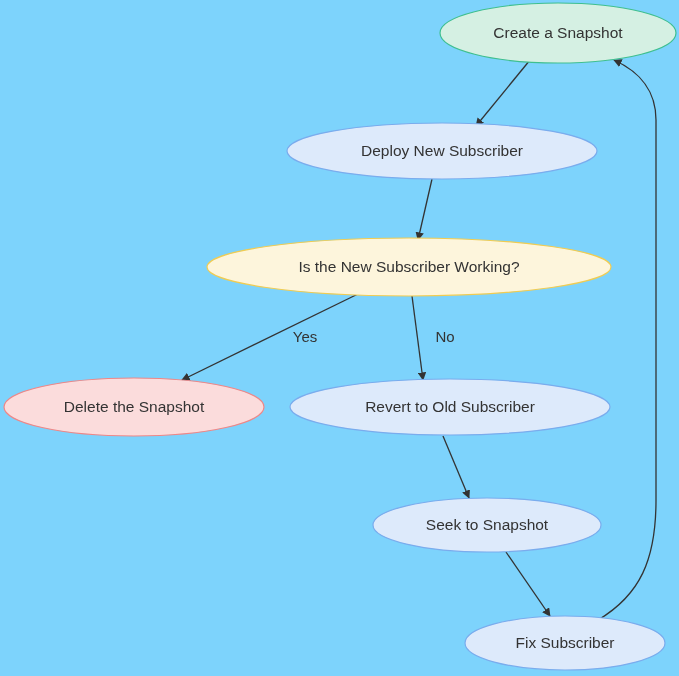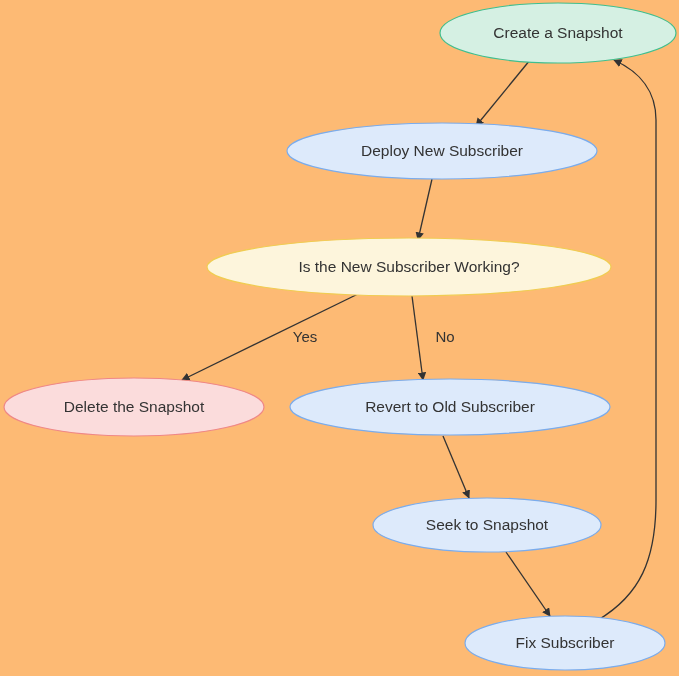--- a/index.html
+++ b/index.html
@@ -46,21 +46,21 @@
     font-family: "Liberation Sans", sans-serif;
     font-size: 15px;
     fill: #333333;
     text-anchor: middle;
     dominant-baseline: middle;
   }
 </style>
 </head>
 <body>
 
-<div id="flowchart-root" style="background: #fdba74;">
+<div id="flowchart-root" style="background: #7dd3fc;">
   <svg id="flowchart-svg" viewBox="0 0 679 676">
     <defs>
       <marker id="arrowhead" viewBox="0 0 10 10" refX="9" refY="5" markerWidth="6.5" markerHeight="6.5" orient="auto-start-reverse">
         <path d="M 0 0 L 10 5 L 0 10 z" fill="#333333"></path>
       </marker>
     </defs>
 
     <g id="edges-layer">
         <path class="edge-path" d="M 530 60 L 476 126" stroke="#333333" marker-end="url(#arrowhead)"></path>
         <path class="edge-path" d="M 432 179 L 418 240" stroke="#333333" marker-end="url(#arrowhead)"></path>

